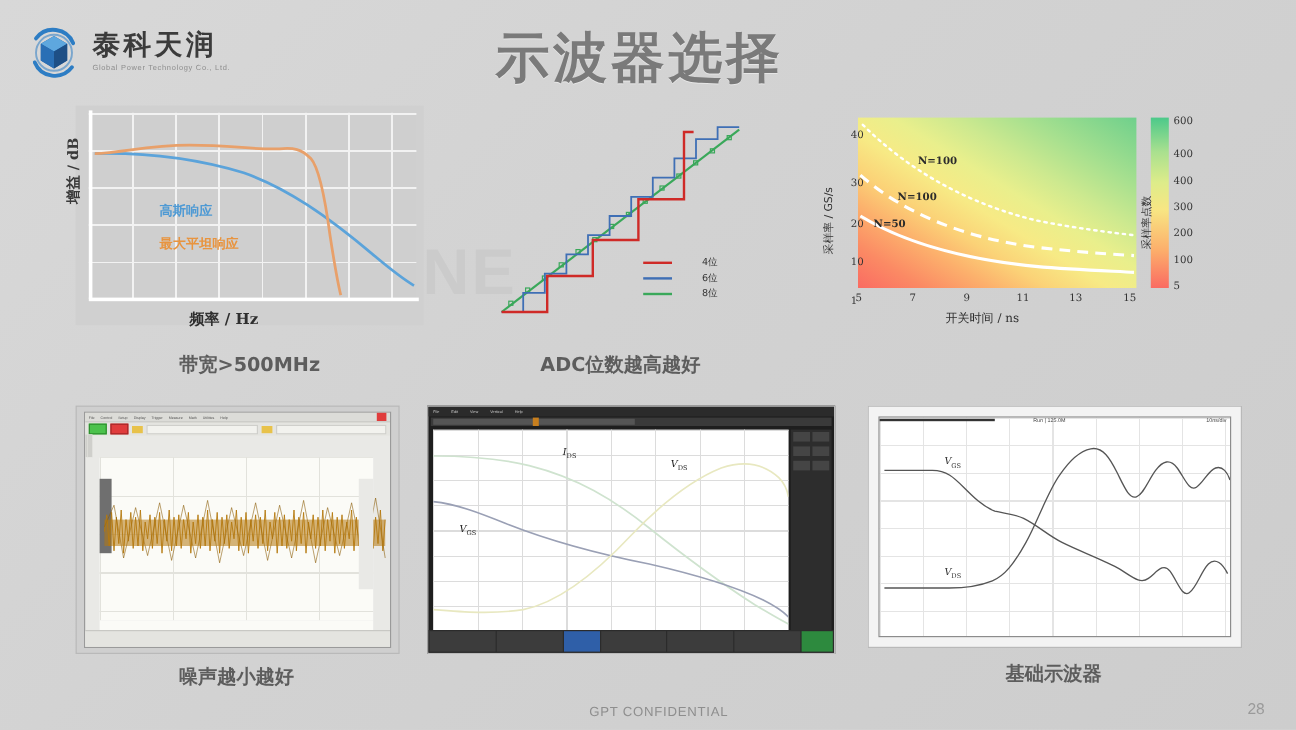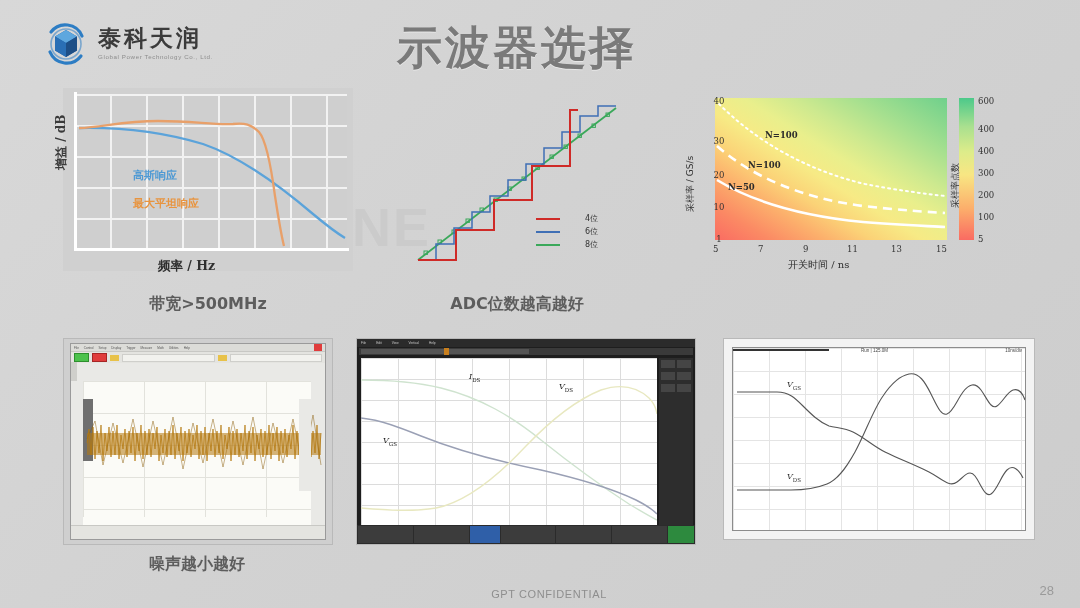--- a/index.html
+++ b/index.html
@@ -6,29 +6,29 @@
   body{
     width:1080px;height:608px;
     background:#d3d3d3;
     font-family:"Liberation Sans","DejaVu Sans",sans-serif;
     overflow:hidden;position:relative;
   }
   .slide{position:absolute;inset:0;
     background:linear-gradient(135deg,#d8d8d8 0%,#d2d2d2 45%,#cdcdcd 100%);}
 
   
-  .logo{position:absolute;left:42px;top:20px;display:flex;align-items:center;gap:8px;}
+  .logo{position:absolute;left:21px;top:20px;display:flex;align-items:center;gap:8px;}
   .logo-mark{width:48px;height:48px;position:relative;}
   .logo-text{display:flex;flex-direction:column;line-height:1;}
   .logo-cn{font-size:23px;font-weight:bold;color:#3b3b3b;letter-spacing:3px;
            font-family:"DejaVu Sans",sans-serif;}
   .logo-en{font-size:6.2px;color:#8d8d8d;letter-spacing:.6px;margin-top:4px;
            font-family:"Liberation Sans",sans-serif;}
 
-  .title{position:absolute;left:397px;top:18px;font-size:45px;font-weight:bold;
+  .title{position:absolute;left:413px;top:18px;font-size:45px;font-weight:bold;
          color:#7a7a7a;letter-spacing:3px;font-family:"DejaVu Sans",sans-serif;
          text-shadow:0 1px 0 #e6e6e6;}
 
   .watermark{position:absolute;left:352px;top:196px;font-size:54px;color:#c9c9c9;
              font-weight:bold;letter-spacing:2px;opacity:.75;}
 
   
   .caption{position:absolute;font-size:16px;font-weight:bold;color:#5d5d5d;
            text-align:center;font-family:"DejaVu Sans",sans-serif;white-space:nowrap;}
 
@@ -64,21 +64,21 @@
   .c3{position:absolute;left:670px;top:92px;width:340px;height:185px;}
   .hm{position:absolute;left:45px;top:6px;width:232px;height:142px;
       background:
         linear-gradient(to top right,
           #fa6b62 0%, #fb8a64 12%, #fcb06c 24%, #fbd277 34%,
           #f7ea85 45%, #e9ef8c 56%, #cde98f 67%, #a7e08f 80%, #6fd08c 100%);}
   .c3 svg.curves{position:absolute;left:45px;top:6px;}
   .c3 .ntag{position:absolute;font-size:8.5px;color:#2b2b2b;font-weight:bold;
             font-family:"DejaVu Serif",serif;white-space:nowrap;}
   .c3 .ytick{position:absolute;right:281px;font-size:8.5px;color:#333;
-             font-family:"DejaVu Serif",serif;text-align:center;width:20px;}
+             font-family:"DejaVu Serif",serif;text-align:left;width:20px;margin-top:12px;}
   .c3 .xtick{position:absolute;top:152px;font-size:8.5px;color:#333;
              font-family:"DejaVu Serif",serif;}
   .c3 .ylab3{position:absolute;left:14px;top:120px;font-size:9px;color:#333;
              transform:rotate(-90deg);transform-origin:left top;white-space:nowrap;
              font-family:"DejaVu Sans",sans-serif;}
   .c3 .xlab3{position:absolute;left:118px;top:166px;font-size:10px;color:#2f2f2f;
              font-family:"DejaVu Serif",serif;white-space:nowrap;}
   .cbar{position:absolute;left:289px;top:6px;width:15px;height:142px;
         background:linear-gradient(to top,#fa6b62 0%,#fcae6b 22%,#f8e683 46%,
                    #ddec8a 62%,#a9e08f 80%,#4cc98a 100%);}
@@ -407,16 +407,17 @@
                  C280,116 286,122 290,130" stroke="#555" stroke-width="1.1" fill="none"></path>
         <path d="M4,142 L58,142 C74,142 84,140 94,136 C104,132 112,122 122,104
                  C132,86 140,62 150,48 C158,36 166,28 176,26 C186,24 192,34 198,46
                  C204,58 208,68 214,66 C220,64 224,52 230,44 C236,36 242,34 248,42
                  C254,50 258,62 264,58 C270,54 274,44 280,42 C286,40 290,46 292,52" stroke="#555" stroke-width="1.1" fill="none"></path>
       </svg>
       <div class="trace-lbl" style="left:54px;top:32px;">V<sub>GS</sub></div>
       <div class="trace-lbl" style="left:54px;top:124px;">V<sub>DS</sub></div>
     </div>
   </div>
+  <div class="caption" style="left:723px;top:552px;width:310px;">基础示波器</div>
 
   <div class="footer">GPT CONFIDENTIAL</div>
   <div class="pageno">28</div>
 </div>
 
 </body></html>

